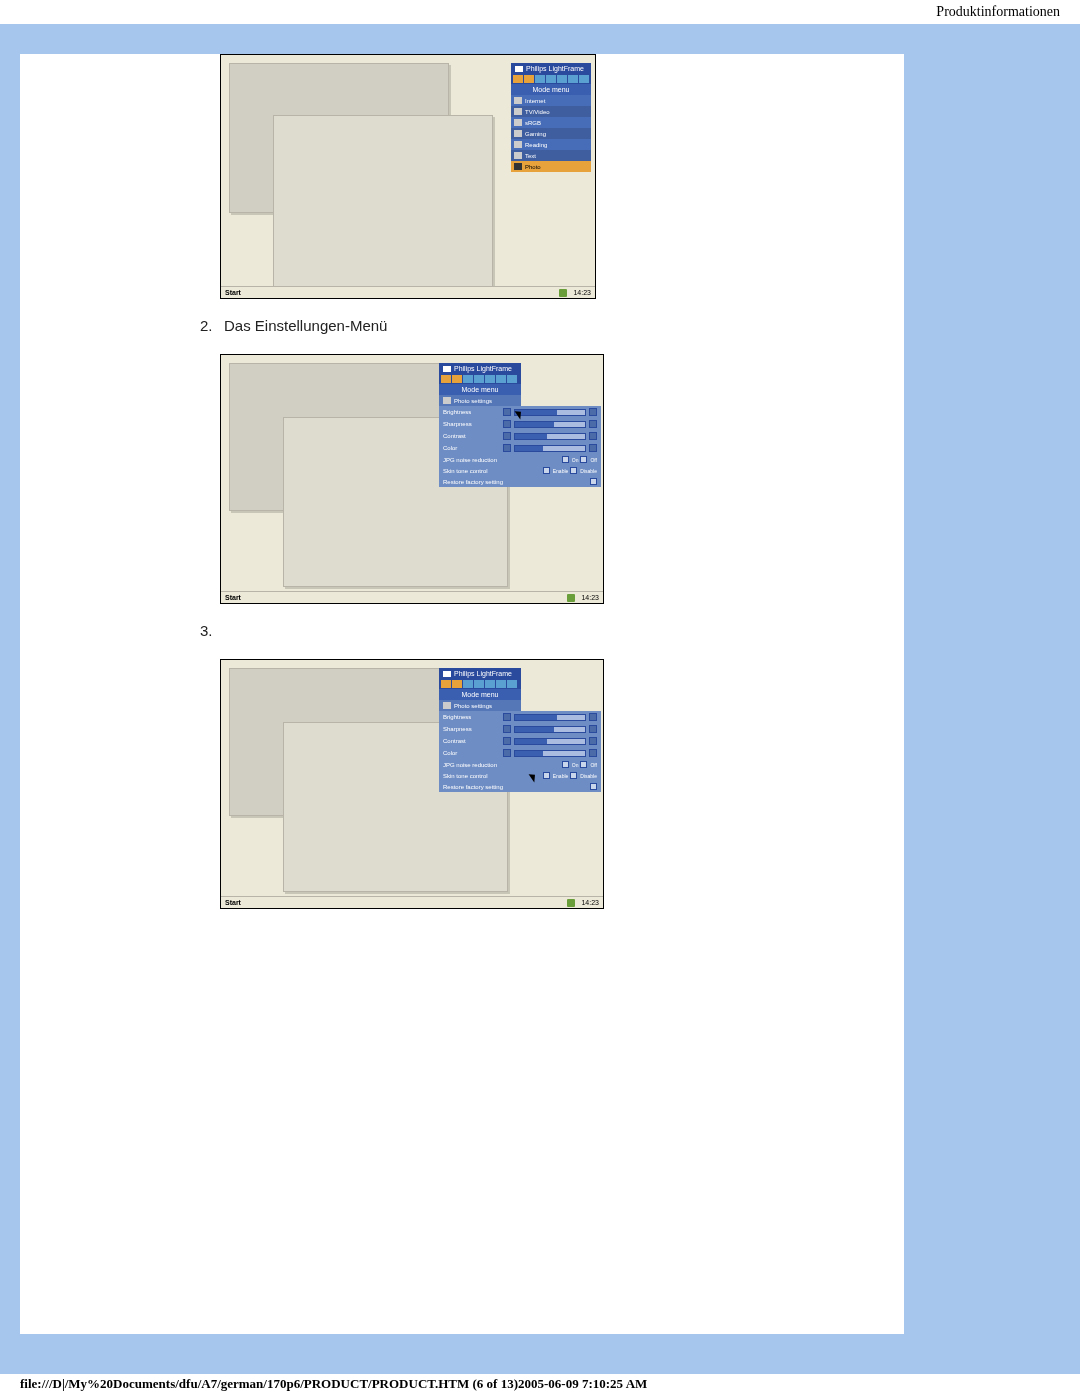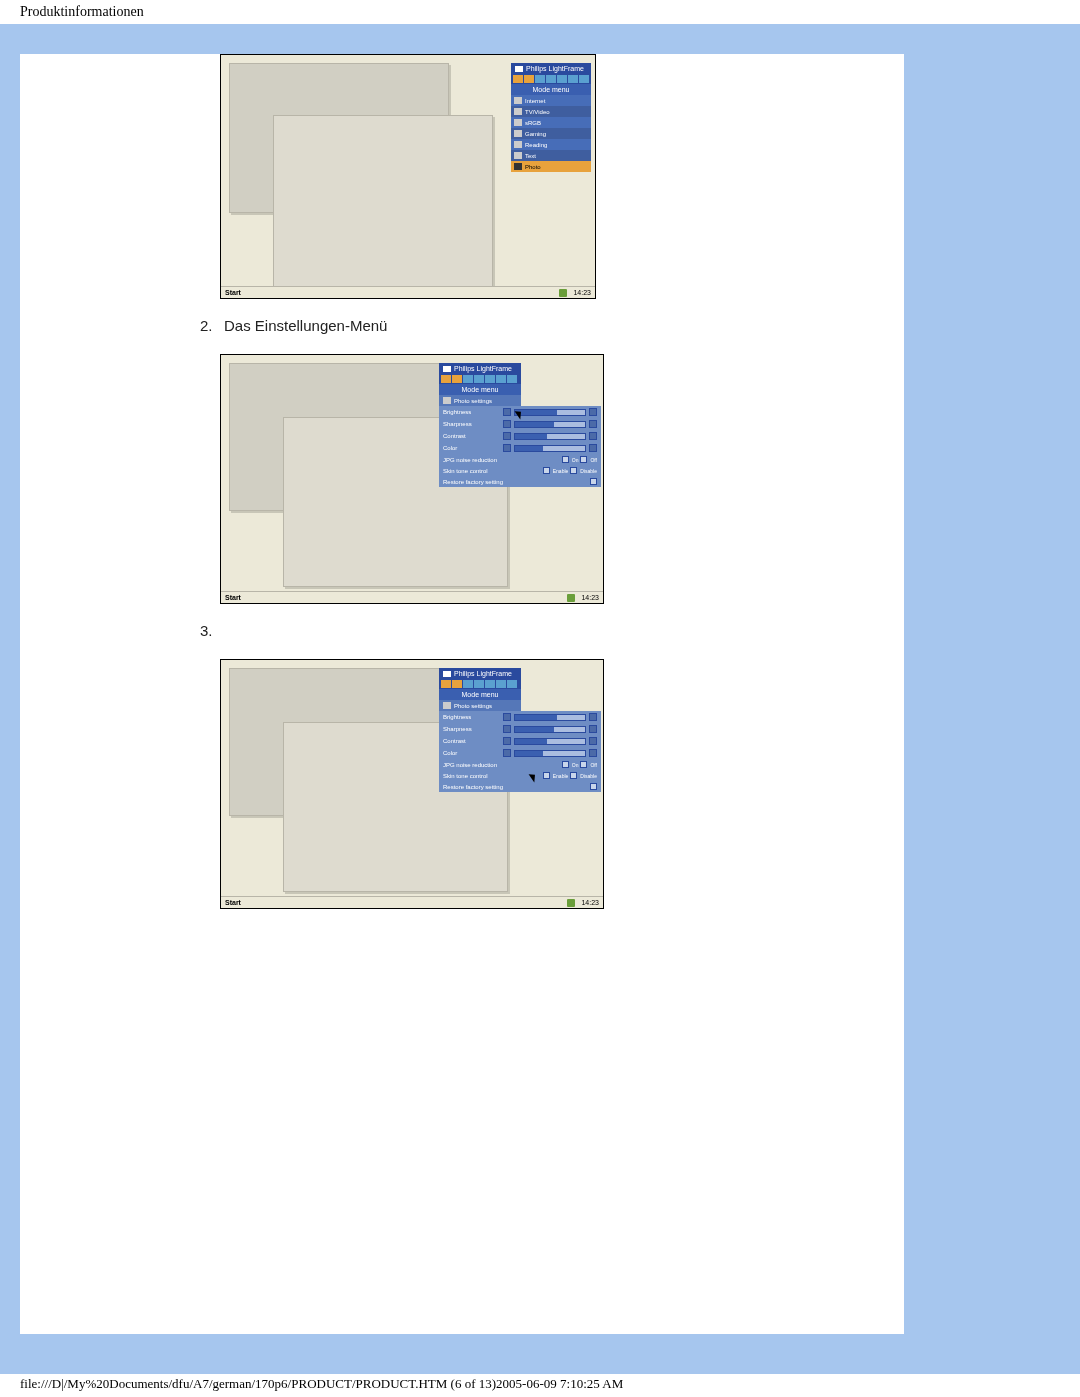--- a/index.html
+++ b/index.html
@@ -8,20 +8,21 @@
     font-family: Arial, sans-serif;
     font-size: 12px;
     background: #fff;
     width: 1080px;
   }
   .page-header {
     padding: 4px 20px;
     font-family: "Times New Roman", serif;
     font-size: 14px;
     color: #000;
+    text-align: right;
   }
   .blue-bg {
     background: #a6c6ee;
     padding: 20px 20px 40px 20px;
     min-height: 1320px;
   }
   .content-area {
     background: #fff;
     margin-left: 0;
     padding: 0 30px 30px 30px;
@@ -186,20 +187,21 @@
   }
   .taskbar .spacer { flex:1; }
   .taskbar .tray-icon { width:8px; height:8px; background:#6a9e3a; margin: 0 6px; display:inline-block; border-radius:1px;}
   .taskbar .clock { font-size:7px; font-weight:normal; }
 
   .page-footer {
     padding: 2px 20px;
     font-family: "Times New Roman", serif;
     font-size: 13px;
     color: #000;
+    font-weight: bold;
   }
 </style>
 </head>
 <body>
 
 <div class="page-header">
   <span>Produktinformationen</span>
 </div>
 
 <div class="blue-bg">

